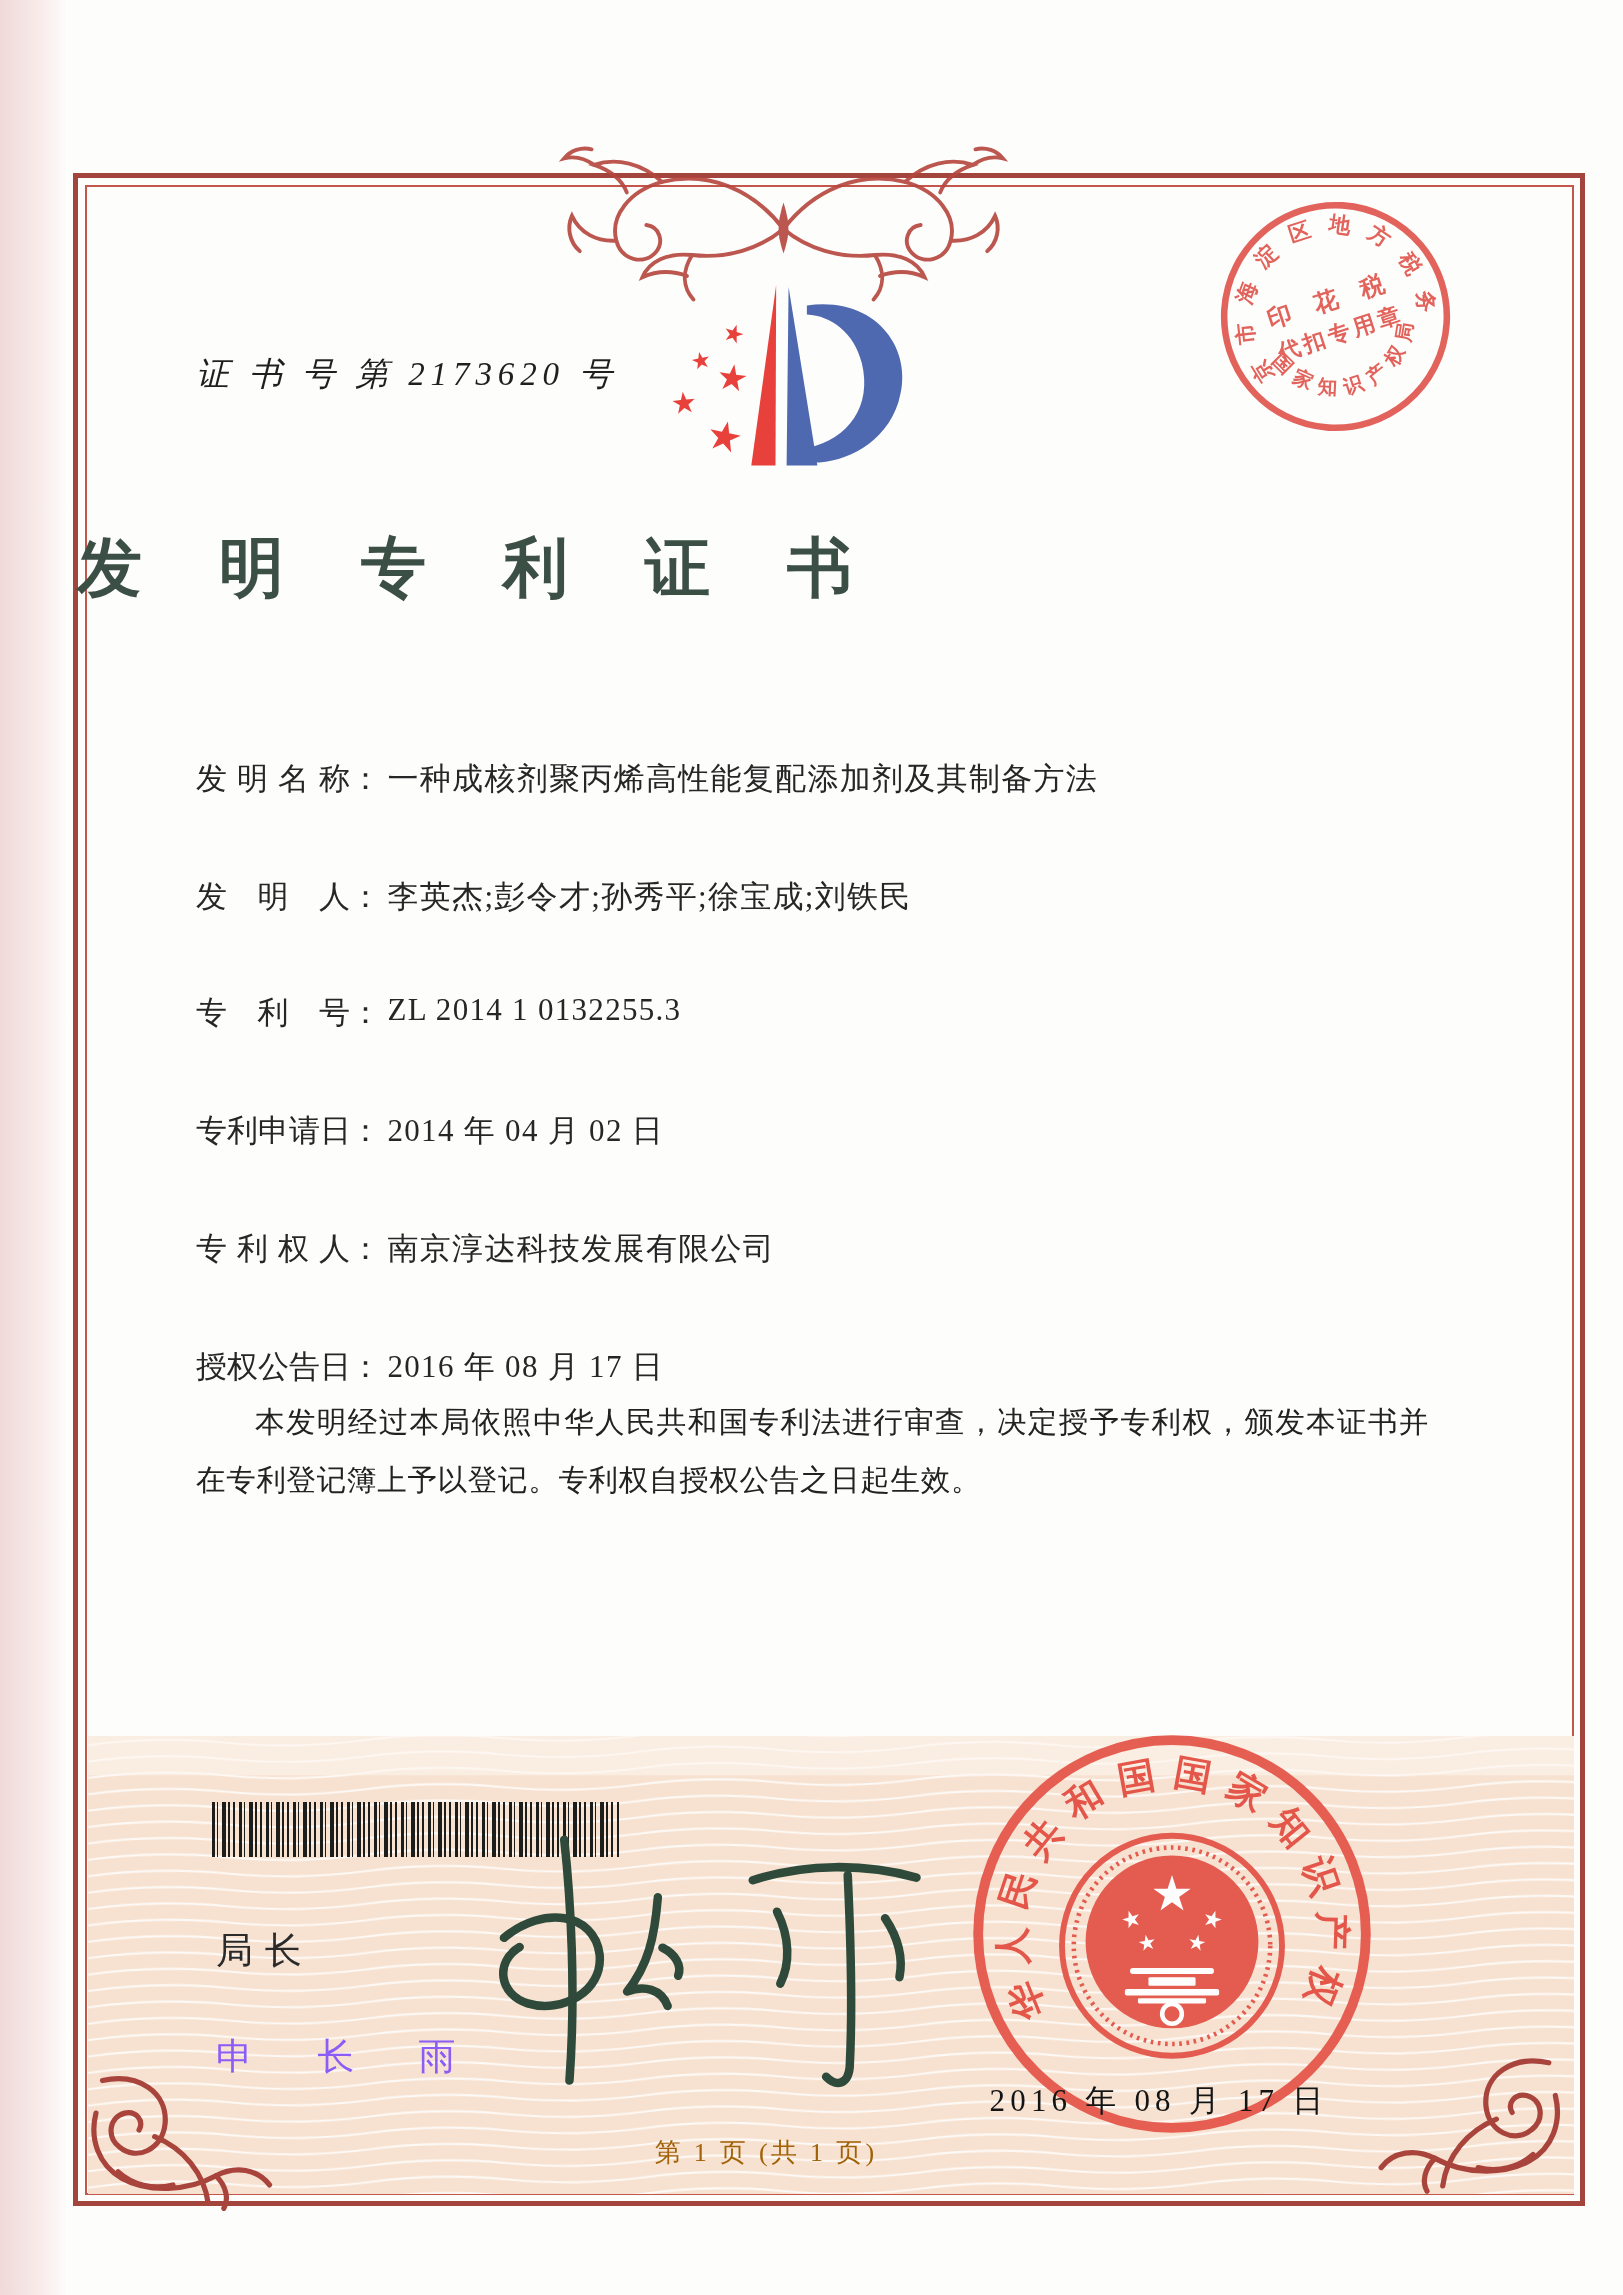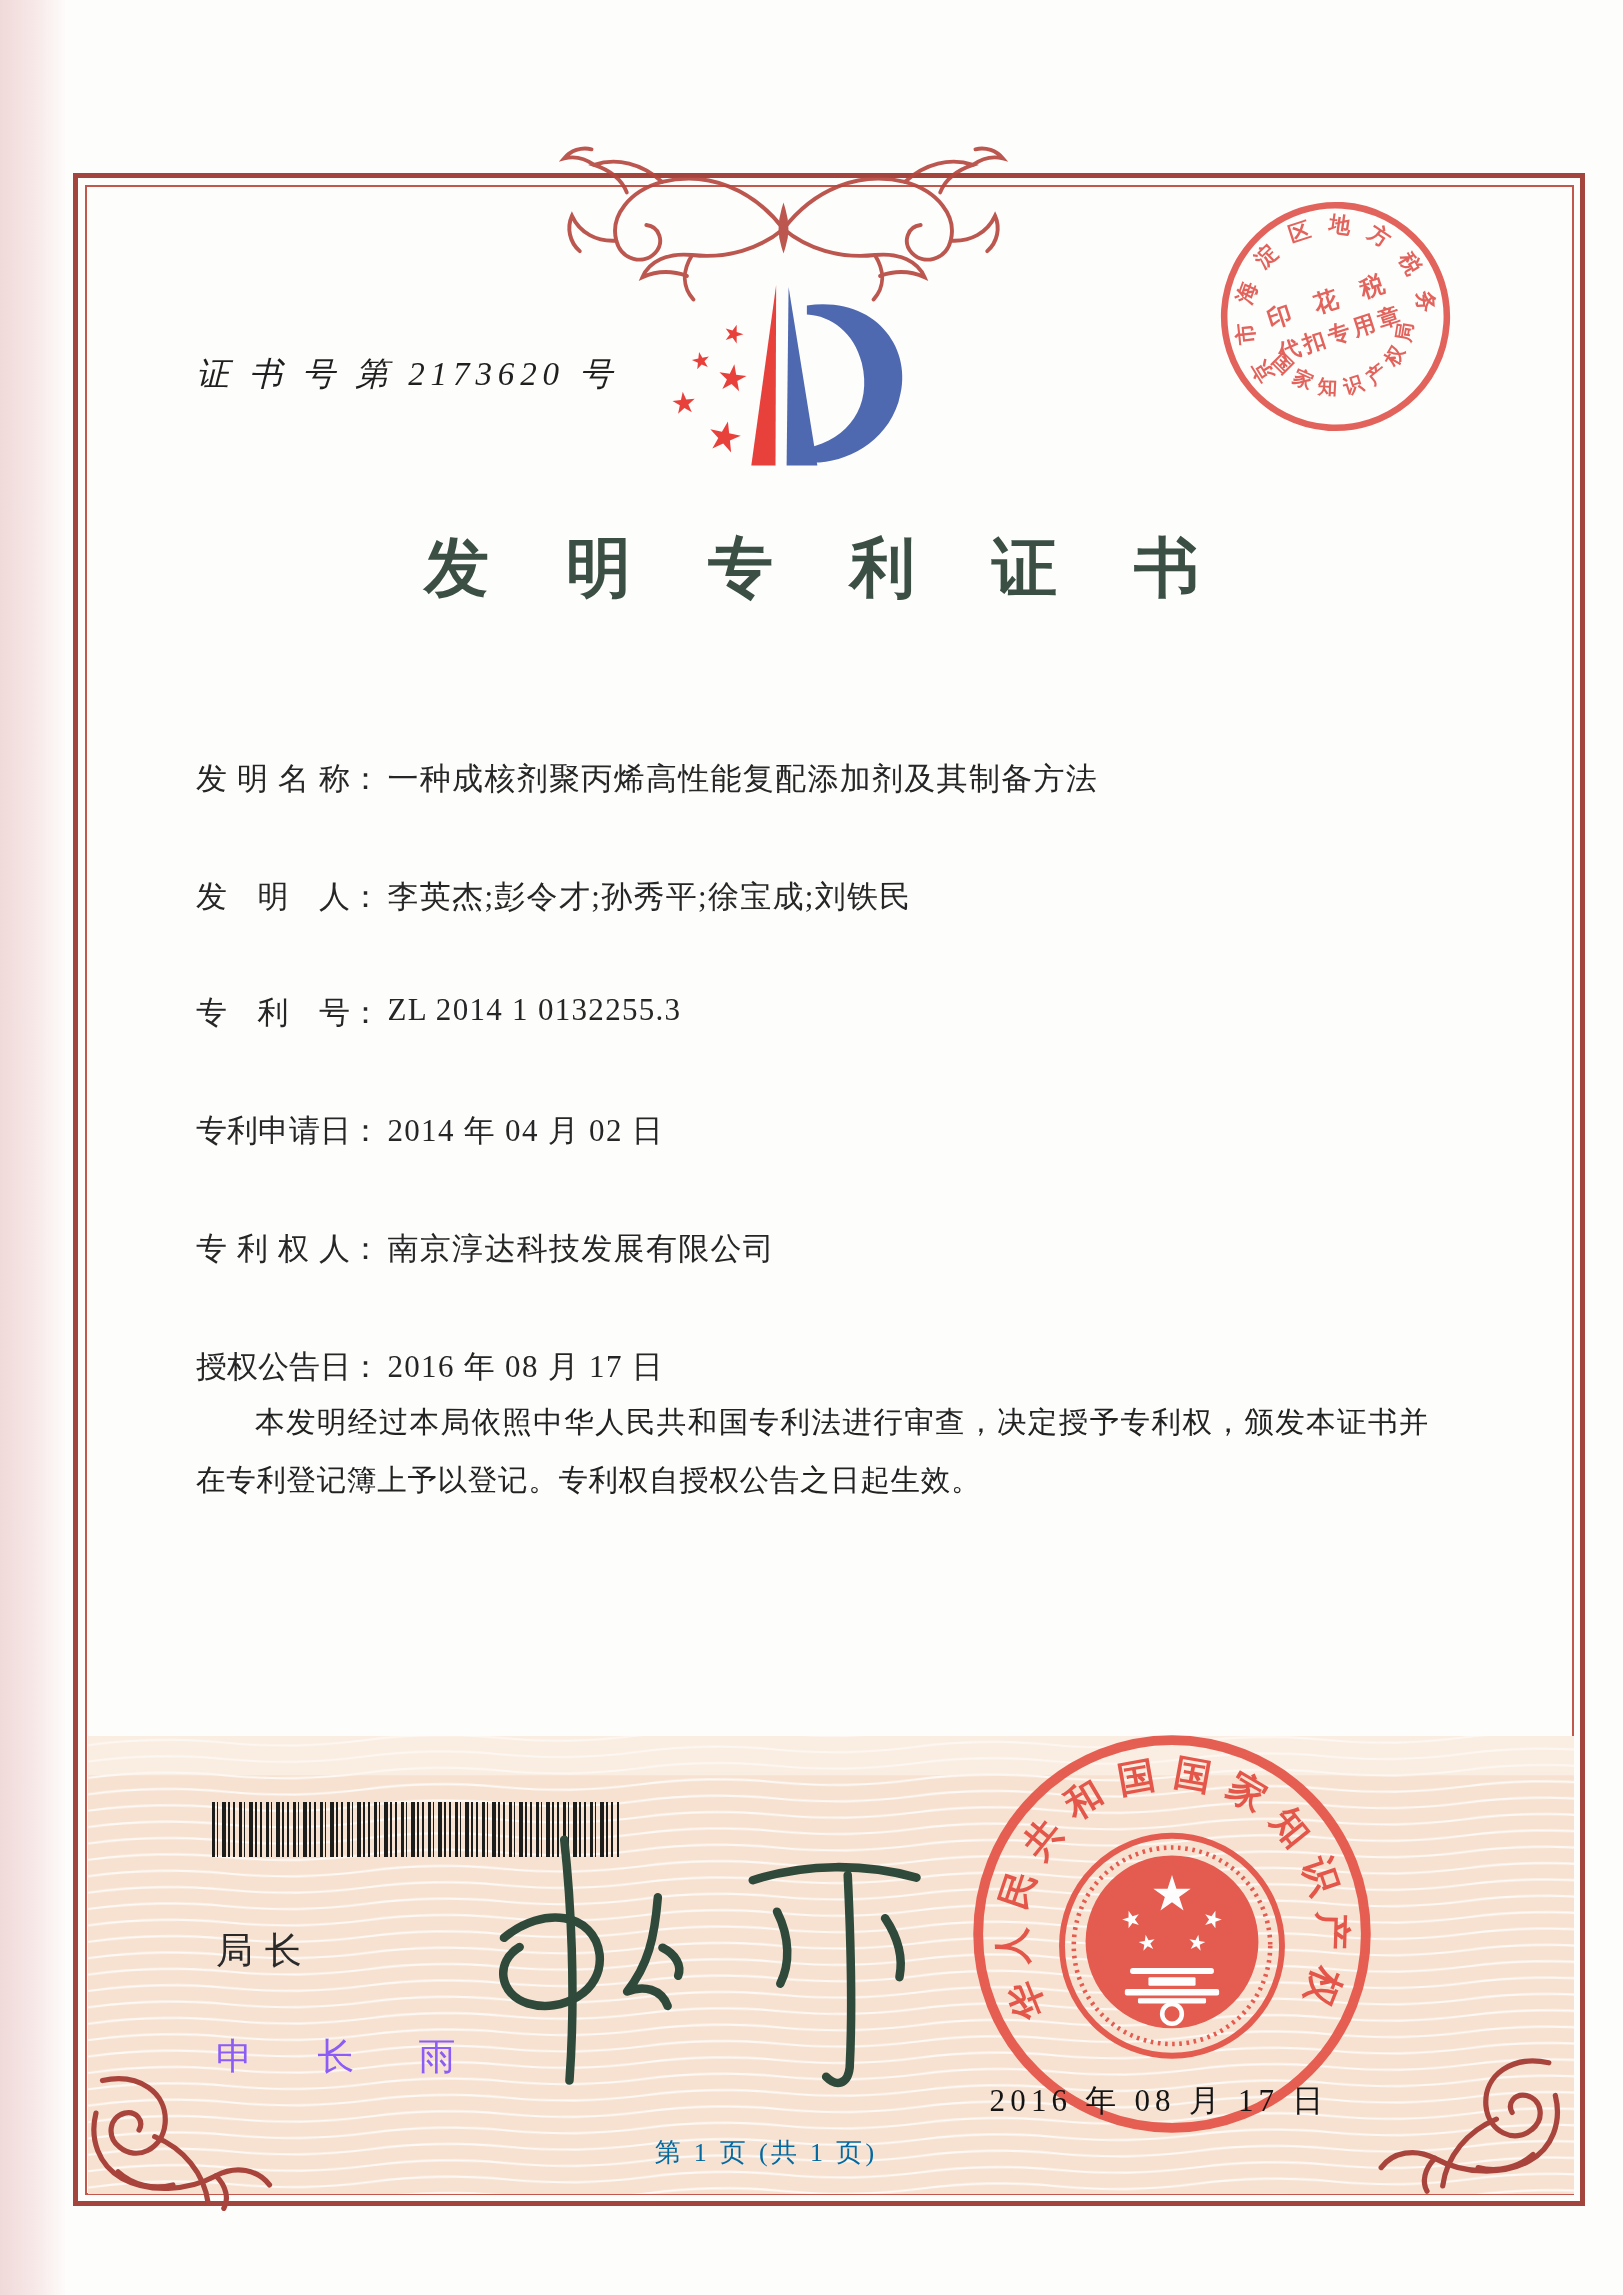--- a/index.html
+++ b/index.html
@@ -14,21 +14,21 @@
   
   .frame{position:absolute;left:73px;top:173px;width:1502px;height:2023px;
     border:5.9px solid #a3453d;}
   .frame-inner{position:absolute;left:6.5px;top:6.5px;right:6.5px;bottom:6.5px;
     border:2px solid #c4574b;}
   
   .waves-wrap{position:absolute;left:88px;top:1736px;width:1486px;height:458px;overflow:hidden;}
   .waves-wrap svg{display:block;width:100%;height:100%;}
   
   .cert-no{position:absolute;left:196px;top:352px;font-size:33px;letter-spacing:5.9px;color:#1f1f1f;font-style:italic;}
-  .title{position:absolute;left:0;top:524px;width:1623px;text-align:center;
+  .title{position:absolute;left:0;top:524px;width:1623px;text-align:left;
     font-size:65px;font-weight:600;color:#3c4f45;letter-spacing:77px;padding-left:77px;box-sizing:border-box;}
   .fields{position:absolute;left:196px;top:0;width:1244px;font-size:31px;color:#262626;}
   .frow{position:absolute;left:0;white-space:nowrap;}
   .r1{top:758px;} .r2{top:876px;} .r3{top:992px;} .r4{top:1110px;} .r5{top:1228px;} .r6{top:1346px;}
   .flabel{display:inline-block;width:154px;text-align:justify;text-align-last:justify;vertical-align:top;}
   .fcolon{display:inline-block;vertical-align:top;}
   .fvalue{display:inline-block;margin-left:6.5px;vertical-align:top;letter-spacing:1.3px;text-align:center;}
   .bodytext{position:absolute;left:196px;top:1393px;width:1233px;
     font-size:29.5px;line-height:58px;text-align:justify;color:#222;}
   .bodytext p{margin:0;text-indent:2em;letter-spacing:0.7px;}
@@ -40,21 +40,21 @@
       #1d1d1b 9.8px 13.7px,rgba(0,0,0,0) 13.7px 16.4px,
       #1d1d1b 16.4px 17.7px,rgba(0,0,0,0) 17.7px 21px,
       #1d1d1b 21px 23px,rgba(0,0,0,0) 23px 27px);}
   .director-title{position:absolute;left:216px;top:1926px;font-size:37px;letter-spacing:11.8px;color:#2a2a2a;}
   .director-name{position:absolute;left:216px;top:2032px;font-size:37px;letter-spacing:27.5px;color:#8b5cf6;}
   .sig{position:absolute;left:458px;top:1820px;width:511px;height:275px;}
   .seal{position:absolute;left:969px;top:1731px;width:406px;height:406px;}
   .seal-date{position:absolute;left:969px;top:2080px;width:380px;text-align:center;
     font-size:31px;letter-spacing:5.2px;color:#141414;}
   .footer{position:absolute;left:0;top:2135px;width:1532px;text-align:center;
-    font-size:26px;letter-spacing:3.3px;color:#0369a1;}
+    font-size:26px;letter-spacing:3.3px;color:#a16207;}
   .stamp{position:absolute;left:1215px;top:196px;width:241px;height:241px;}
   .logo{position:absolute;left:668px;top:274px;width:249px;height:204px;}
   .ornament-top{position:absolute;left:531px;top:131px;width:505px;height:175px;}
   .corner-bl{position:absolute;left:76px;top:2074px;width:203px;height:137px;}
   .corner-br{position:absolute;left:1372px;top:2055px;width:203px;height:140px;transform:scaleX(-1);}
 </style>
 </head>
 <body>
 
 <div class="scan-strip"></div>

